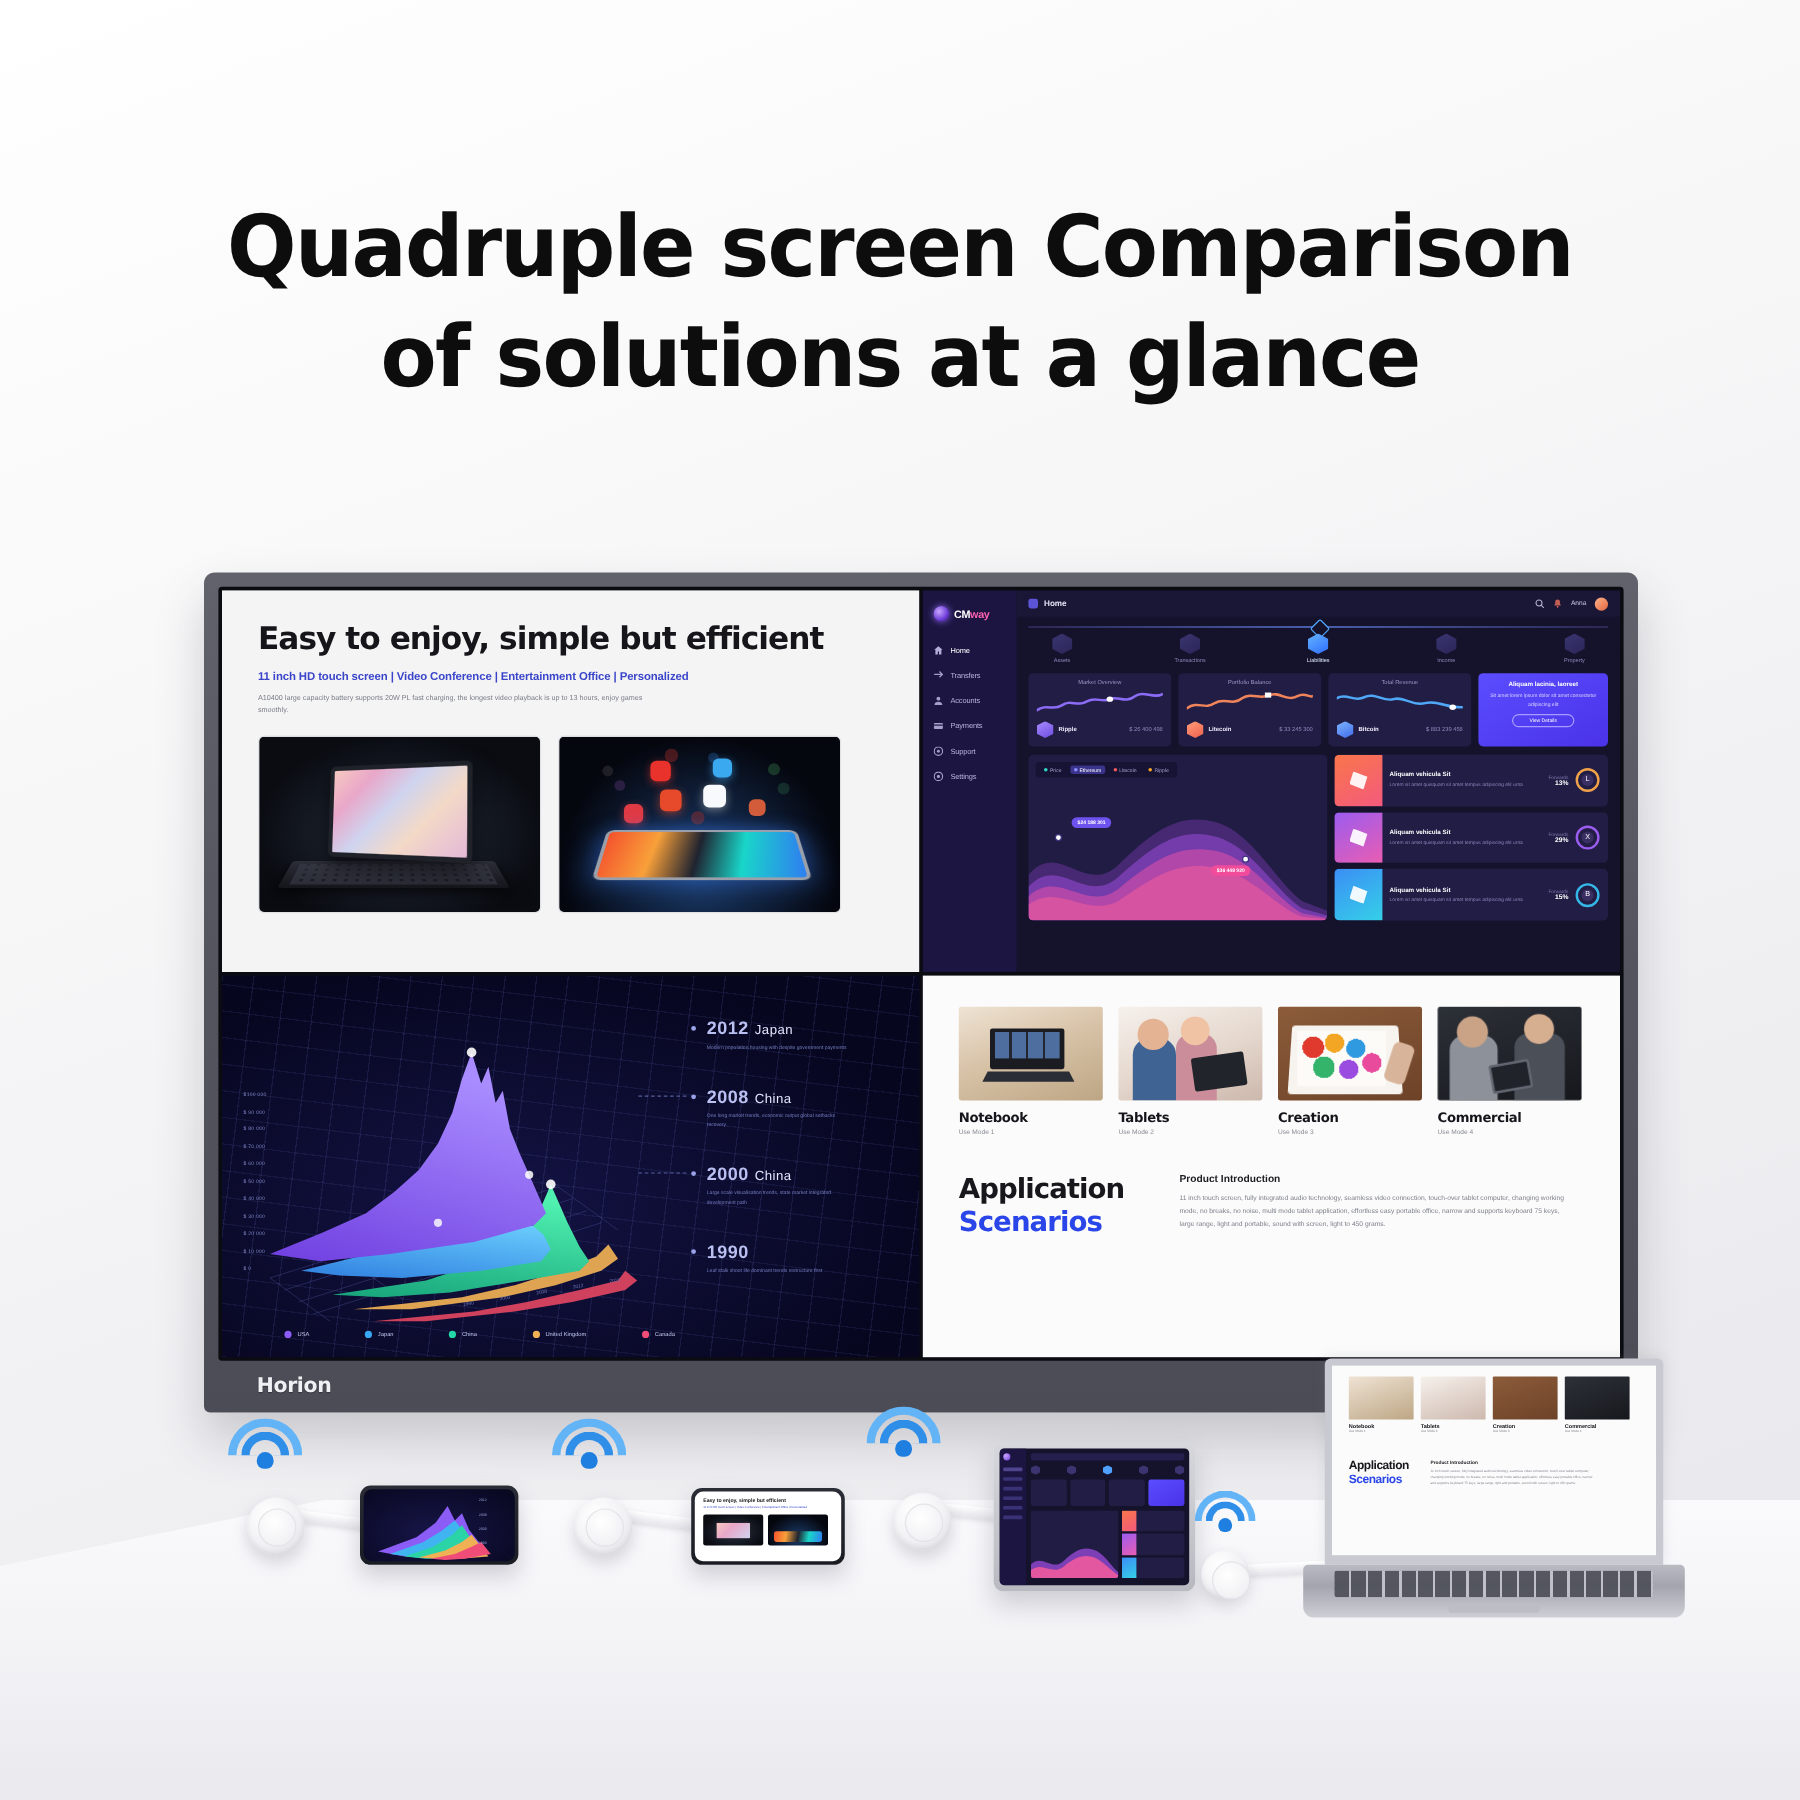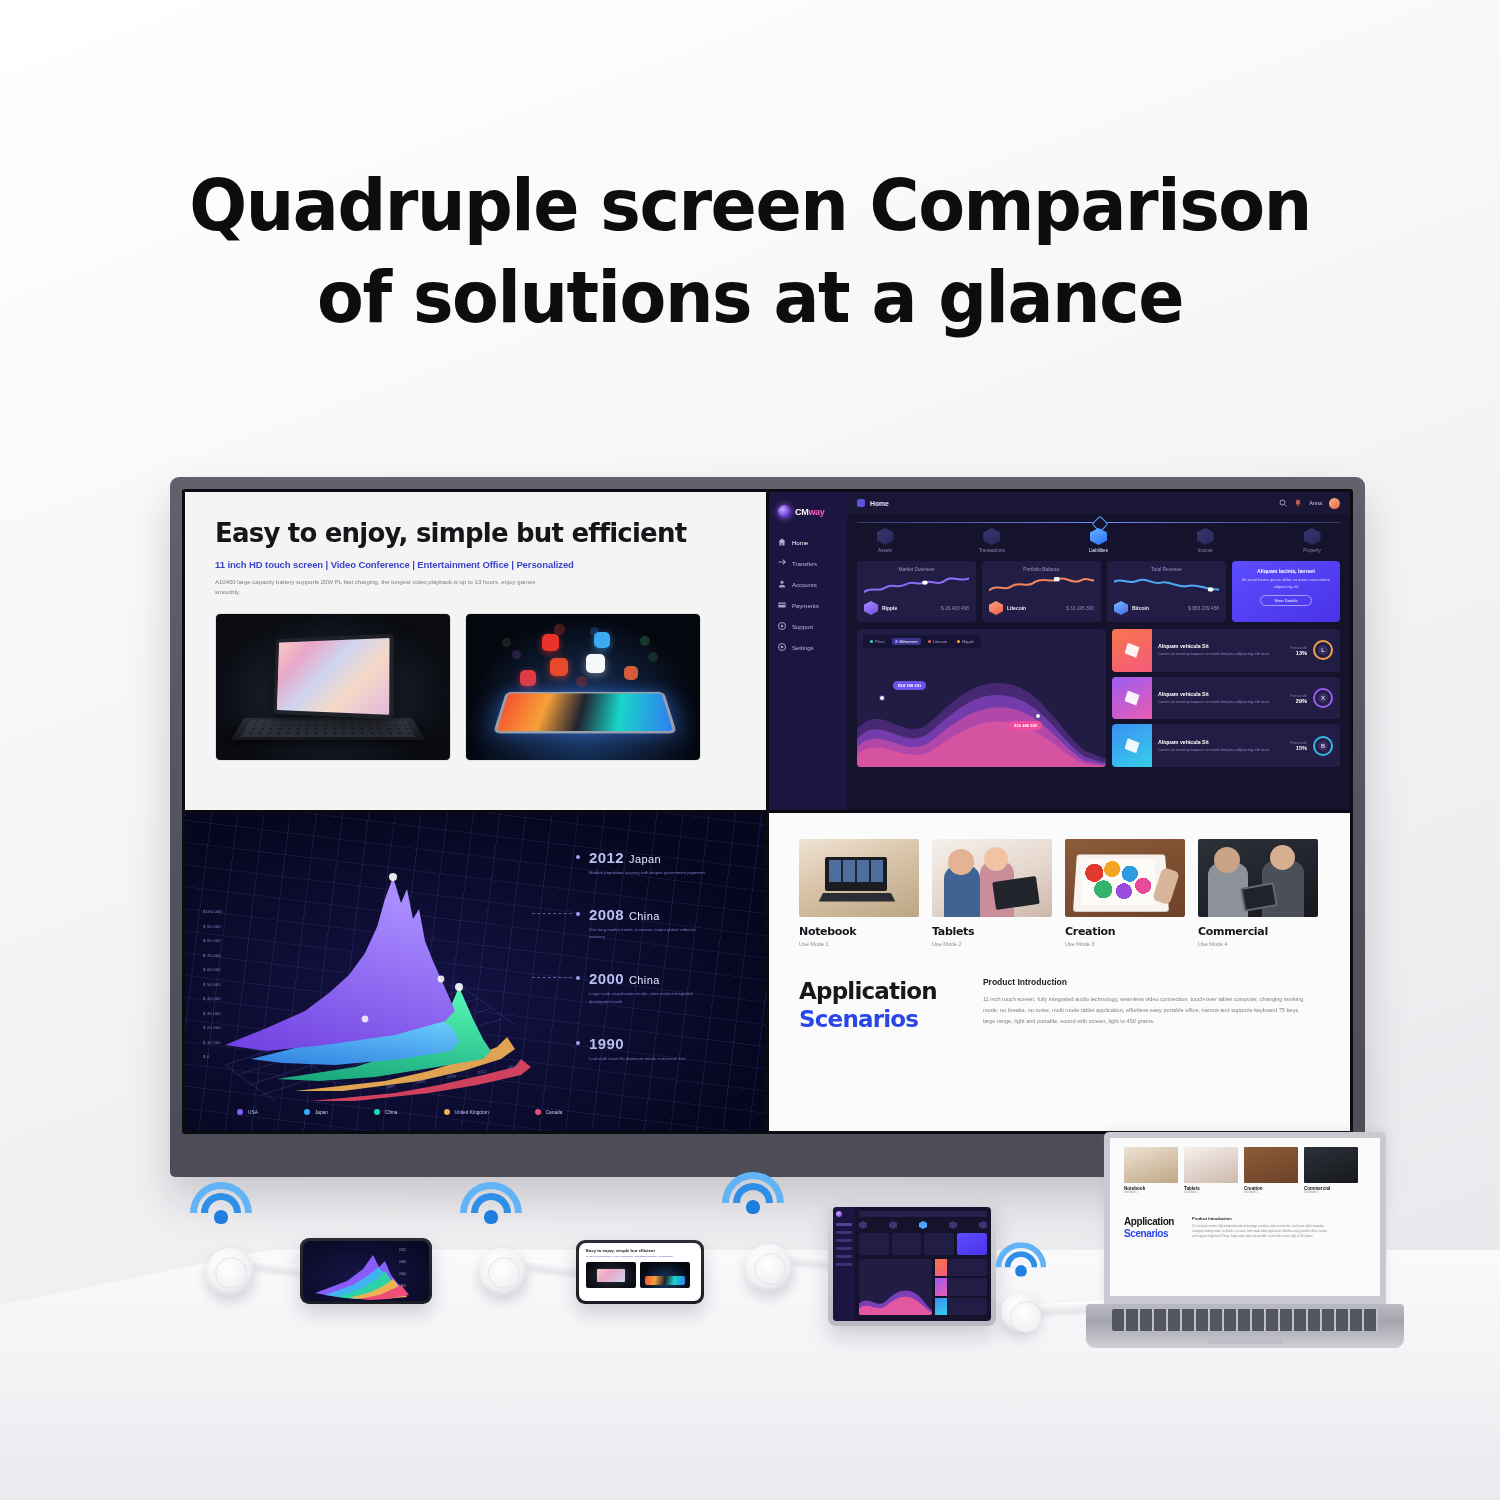--- a/index.html
+++ b/index.html
@@ -787,20 +787,23 @@
         </div>
         <div>
           <div class="q4-pi-t">Product Introduction</div>
           <div class="q4-pi-b">11 inch touch screen, fully integrated audio technology, seamless video connection, touch-over tablet computer, changing working mode, no breaks, no noise, multi mode tablet application, effortless easy portable office, narrow and supports keyboard 75 keys, large range, light and portable, sound with screen, light to 450 grams.</div>
         </div>
       </div>
     </div>
 
   </div>
 
+  <div class="monitor-foot">
+    <span class="brand">Horion</span>
+  </div>
 </div>
 
 <div class="desk">
   <div class="desk-top"></div>
 
   <div class="wifi" style="left:190px; top:12px;">
     <span class="a1"></span>
       <span class="a2"></span>
       <span class="a3"></span>
   </div>

